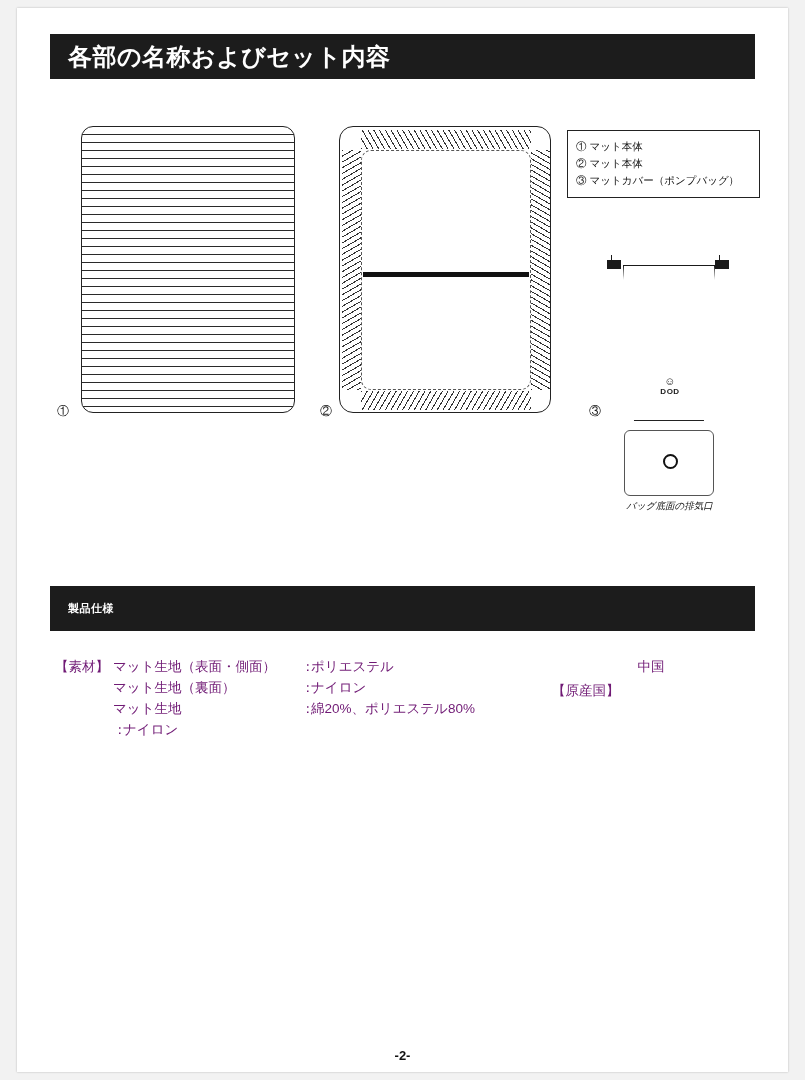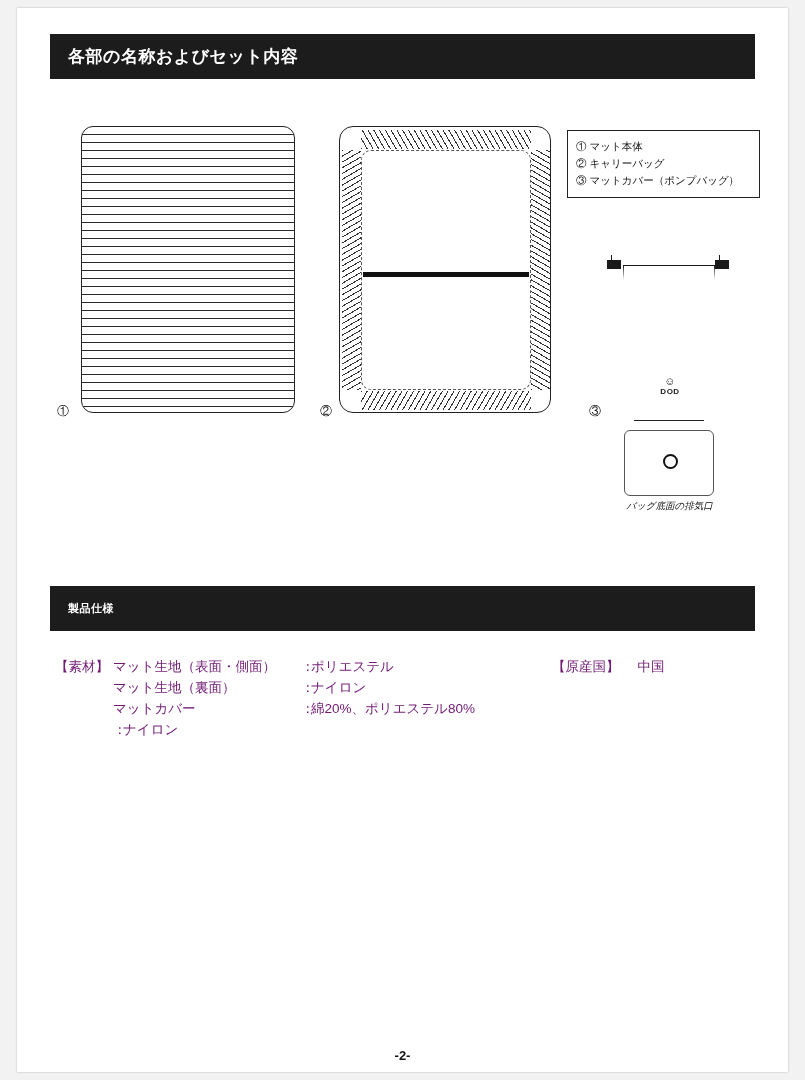--- a/index.html
+++ b/index.html
@@ -27,21 +27,21 @@
 
   
   .section-bar {
     position: absolute;
     background: #1c1c1c;
     color: #ffffff;
     display: flex;
     align-items: center;
   }
   .section-bar .bar-title {
-    font-size: 17px;
+    font-size: 24px;
     font-weight: bold;
     letter-spacing: 0.5px;
     padding-left: 18px;
   }
   #bar-parts { left: 33px; top: 26px; width: 705px; height: 45px; }
   #bar-spec  { left: 33px; top: 578px; width: 705px; height: 45px; }
   #bar-spec .bar-title { font-size: 11px; }
 
   
   .fig-label {
@@ -233,21 +233,21 @@
   .spec-item  { width: 188px; flex: 0 0 188px; }
   .spec-colon { width: 10px; flex: 0 0 10px; }
   .spec-val   { flex: 0 0 auto; }
   #origin {
     position: absolute;
     left: 497px; top: 0px;
     display: flex;
     font-size: 13.5px;
     line-height: 21px;
   }
-  #origin .origin-key { margin-right: 18px; }
+  #origin .origin-key { margin-right: 18px; margin-top: 24px; }
 
   
   #footer {
     position: absolute;
     left: 0; top: 1040px;
     width: 771px;
     text-align: center;
     font-size: 13px;
     font-weight: bold;
     color: #111;
@@ -274,21 +274,21 @@
       <div class="hatch" id="hatch-bottom"></div>
       <div class="hatch" id="hatch-left"></div>
       <div class="hatch" id="hatch-right"></div>
       <div id="fig2-inner"></div>
       <div id="fig2-band"></div>
     </div>
     <div class="fig-label" id="fig2-num">②</div>
 
     <div id="legend">
       <div class="legend-row">① マット本体</div>
-      <div class="legend-row">② キャリーバッグ</div>
+      <div class="legend-row">② マット本体</div>
       <div class="legend-row">③ マットカバー（ポンプバッグ）</div>
     </div>
 
     <div id="fig3-wrap">
       <div class="bag-tab" id="bag-tab-left"></div>
       <div class="bag-tab" id="bag-tab-right"></div>
       <div id="bag-top-line"></div>
       <div id="bag-body"></div>
       <div id="bag-logo">
         <div id="bag-bunny">☺</div>
@@ -314,21 +314,21 @@
         <span class="spec-val">ポリエステル</span>
       </div>
       <div class="spec-row">
         <span class="spec-key"></span>
         <span class="spec-item">マット生地（裏面）</span>
         <span class="spec-colon">：</span>
         <span class="spec-val">ナイロン</span>
       </div>
       <div class="spec-row">
         <span class="spec-key"></span>
-        <span class="spec-item">マットカバー</span>
+        <span class="spec-item">マット生地</span>
         <span class="spec-colon">：</span>
         <span class="spec-val">綿20%、ポリエステル80%</span>
       </div>
       <div class="spec-row">
         <span class="spec-key"></span>
         <span class="spec-colon">：</span>
         <span class="spec-val">ナイロン</span>
       </div>
 
       <div id="origin">

